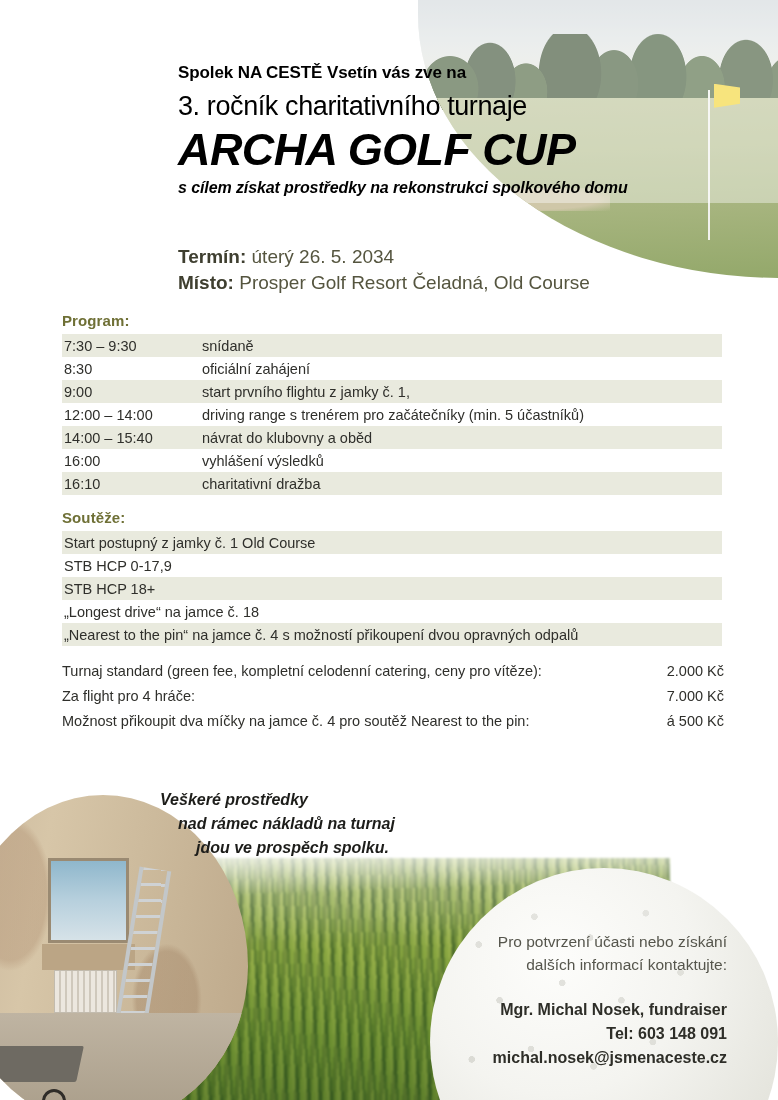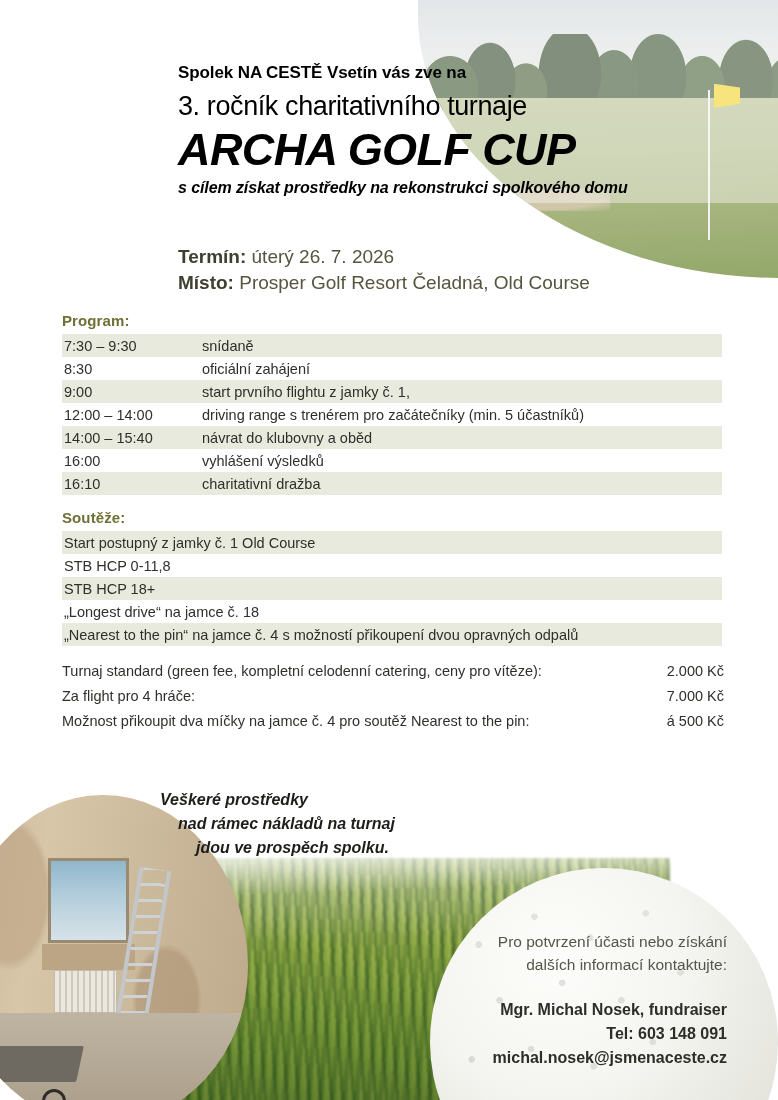--- a/index.html
+++ b/index.html
@@ -363,21 +363,21 @@
 
   <div class="header-block">
     <div class="invite-line">Spolek NA CESTĚ Vsetín vás zve na</div>
     <div class="edition-line">3. ročník charitativního turnaje</div>
     <div class="main-title">ARCHA GOLF CUP</div>
     <div class="goal-line">s cílem získat prostředky na rekonstrukci spolkového domu</div>
   </div>
 
   <div class="meta-block">
     <div class="meta-line">
-      <b>Termín:</b><span> úterý 26. 7. 2026</span>
+      <b>Termín:</b><span> úterý 26. 5. 2034</span>
     </div>
     <div class="meta-line">
       <b>Místo:</b><span> Prosper Golf Resort Čeladná, Old Course</span>
     </div>
   </div>
 
   <div class="section" style="top:312px;">
     <div class="section-title">Program:</div>
     <div class="rows" id="program-rows">
         <div class="row alt">
@@ -411,21 +411,21 @@
       </div>
   </div>
 
   <div class="section" style="top:509px;">
     <div class="section-title">Soutěže:</div>
     <div class="rows" id="competition-rows">
         <div class="row alt">
           <div class="c-desc">Start postupný z jamky č. 1 Old Course</div>
         </div>
         <div class="row">
-          <div class="c-desc">STB HCP 0-11,8</div>
+          <div class="c-desc">STB HCP 0-17,9</div>
         </div>
         <div class="row alt">
           <div class="c-desc">STB HCP 18+</div>
         </div>
         <div class="row">
           <div class="c-desc">„Longest drive“ na jamce č. 18</div>
         </div>
         <div class="row alt">
           <div class="c-desc">„Nearest to the pin“ na jamce č. 4 s možností přikoupení dvou opravných odpalů</div>
         </div>

